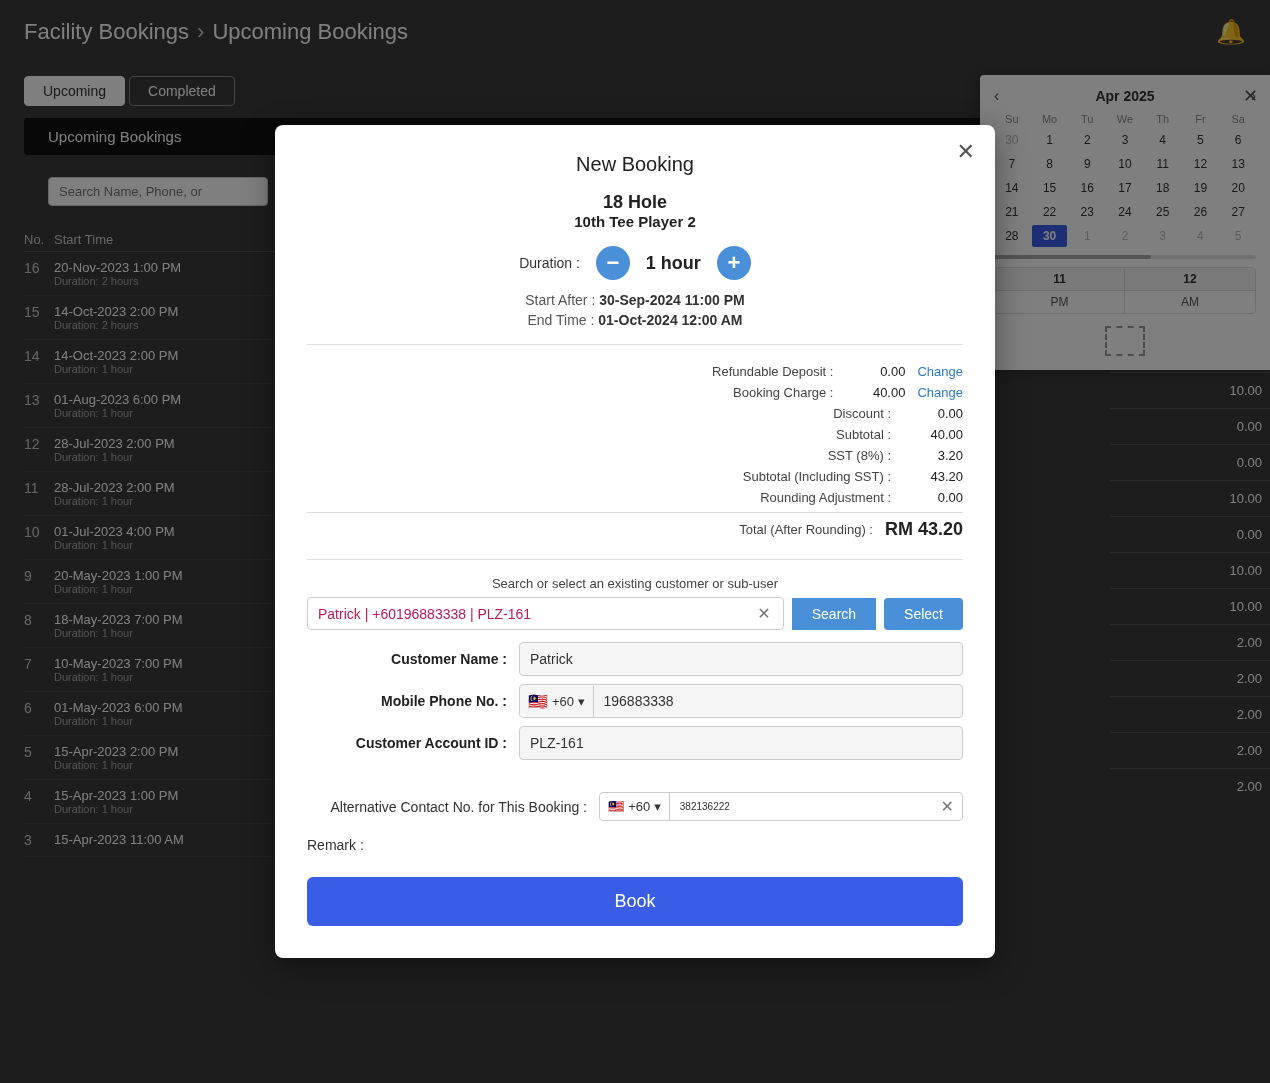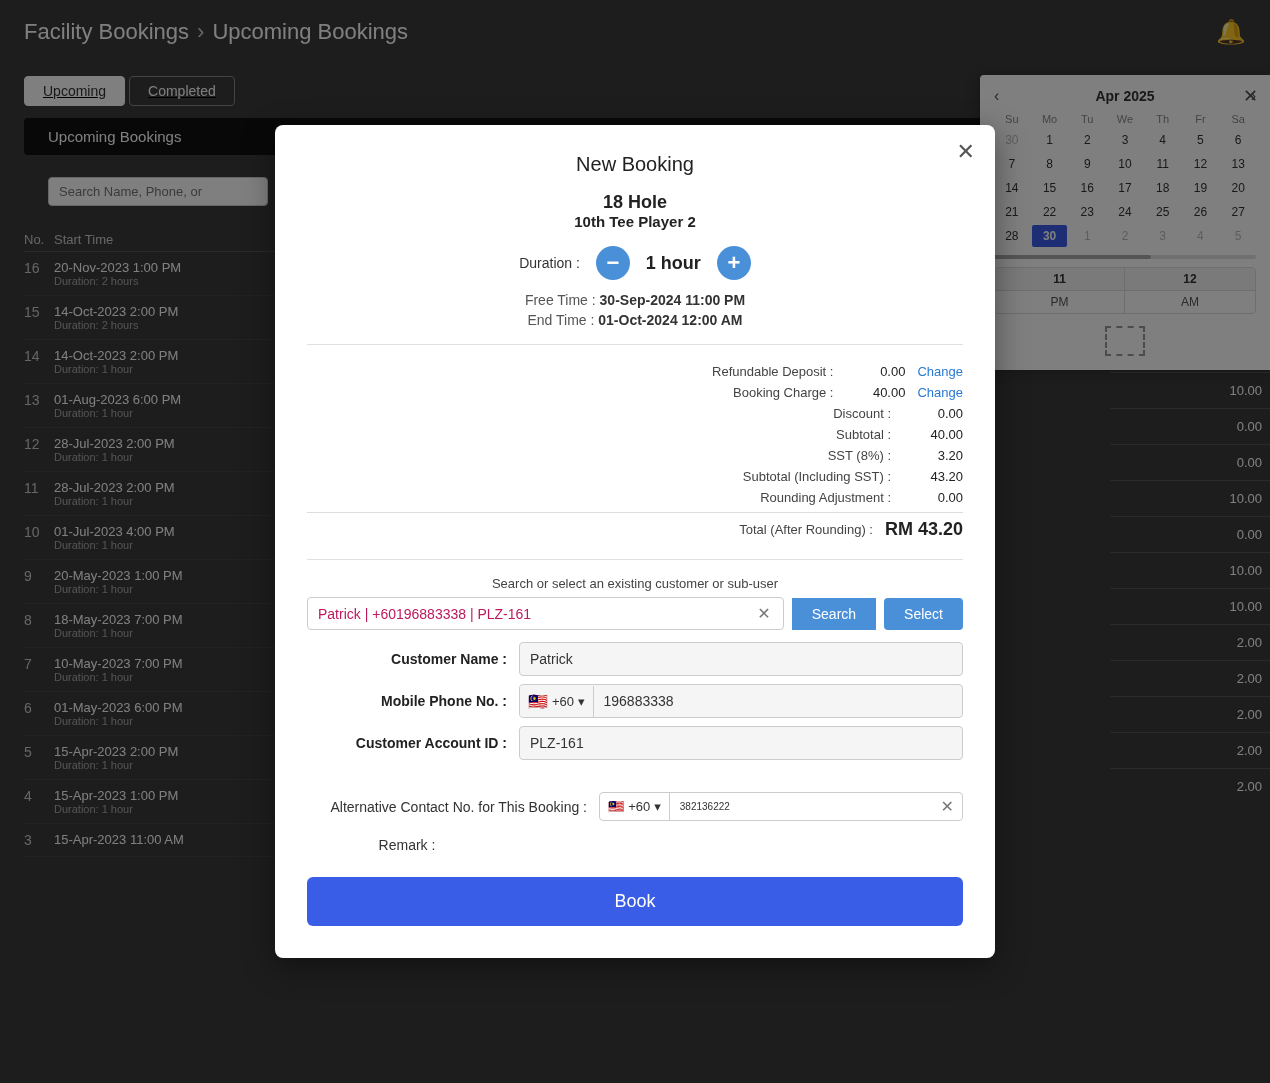--- a/index.html
+++ b/index.html
@@ -44,21 +44,20 @@
 
     .bg-bell {
       color: #f0c040;
       font-size: 24px;
     }
 
     .bg-tabs {
       padding: 12px 24px;
       display: flex;
       gap: 4px;
-      text-decoration: underline;
     }
 
     .bg-tab {
       border: 1px solid #888;
       background: transparent;
       color: #fff;
       padding: 6px 18px;
       border-radius: 4px;
       font-size: 14px;
       cursor: pointer;
@@ -490,21 +489,21 @@
 
     .remark-row {
       display: flex;
       align-items: flex-start;
       margin: 8px 0;
     }
 
     .remark-label {
       font-size: 14px;
       color: #333;
-      text-align: center;
+      text-align: left;
       min-width: 200px;
       margin-right: 12px;
       padding-top: 8px;
     }
 
     .remark-textarea {
       flex: 1;
       border: 1px solid #ccc;
       border-radius: 4px;
       padding: 8px 10px;
@@ -776,21 +775,21 @@
 
     <div class="duration-row">
       <span class="duration-label">Duration :</span>
       <button class="duration-btn minus">−</button>
       <span class="duration-value">1 hour</span>
       <button class="duration-btn plus">+</button>
     </div>
 
     <div class="time-info">
       <div class="time-row">
-        <span class="label">Free Time :</span>
+        <span class="label">Start After :</span>
         <strong>30-Sep-2024 11:00 PM</strong>
       </div>
       <div class="time-row">
         <span class="label">End Time :</span>
         <strong>01-Oct-2024 12:00 AM</strong>
       </div>
     </div>
 
     <hr class="divider">
 

